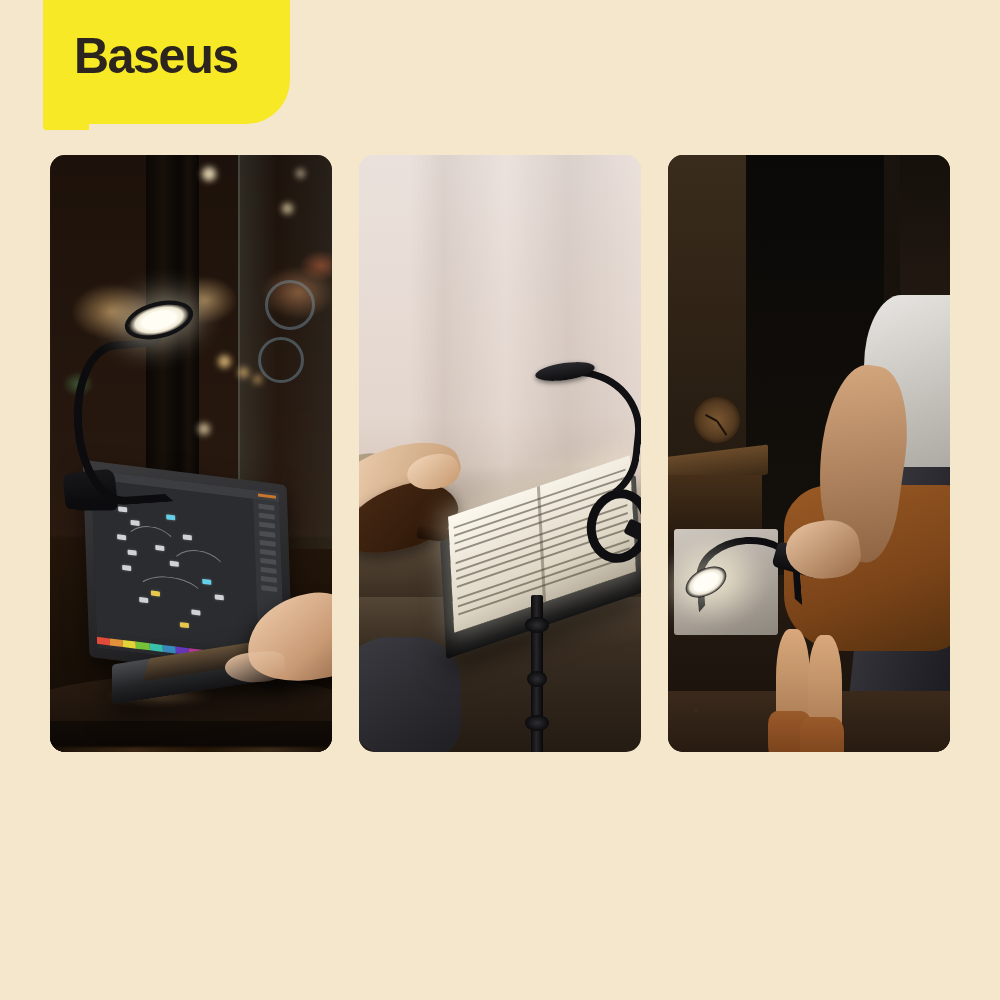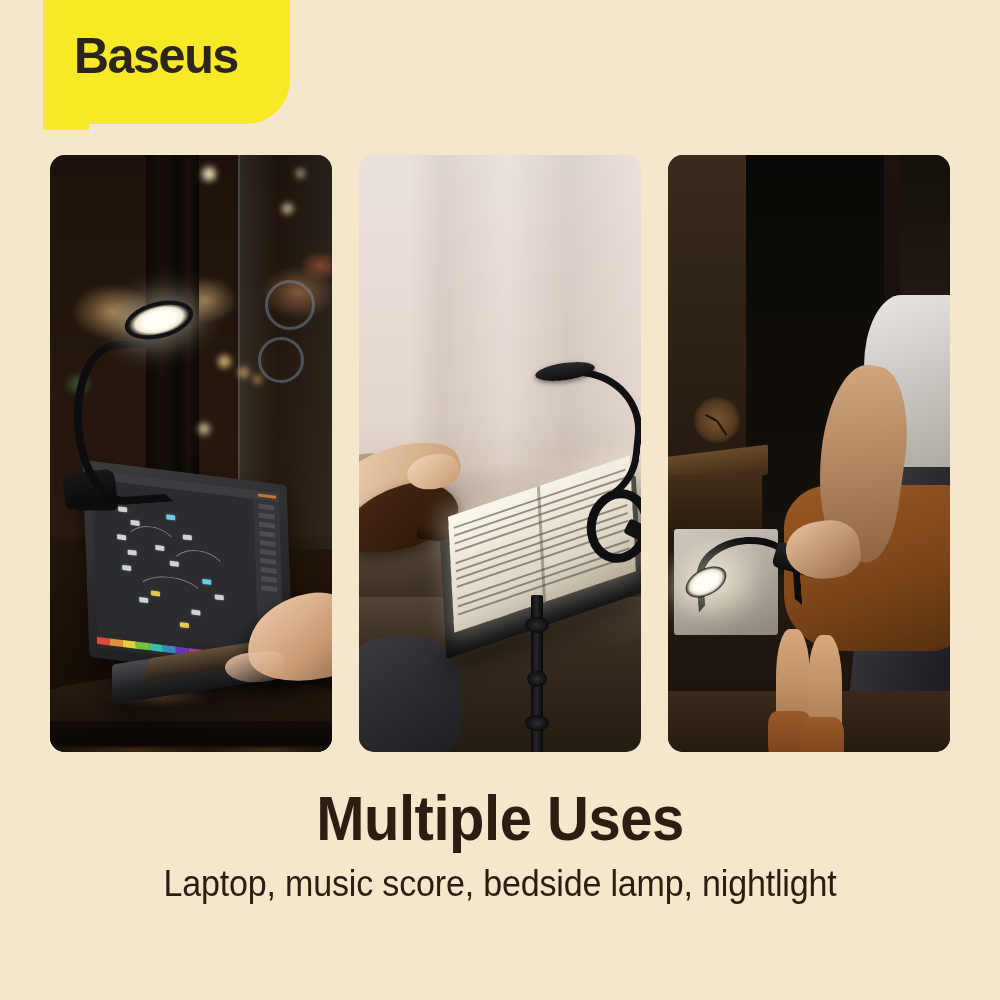--- a/index.html
+++ b/index.html
@@ -550,18 +550,14 @@
       <div class="panelboard"></div>
       <div class="lamp3-glow"></div>
       <div class="lamp3-neck"></div>
       <div class="clampbase"></div>
       <div class="hand3"></div>
       <div class="lamp3-head"></div>
     </div>
 
   </div>
 
-  <div class="caption">
-    <div class="headline">Multiple Uses</div>
-    <div class="subline">Laptop, music score, bedside lamp, nightlight</div>
-  </div>
 
 </div>
 
 </body></html>

